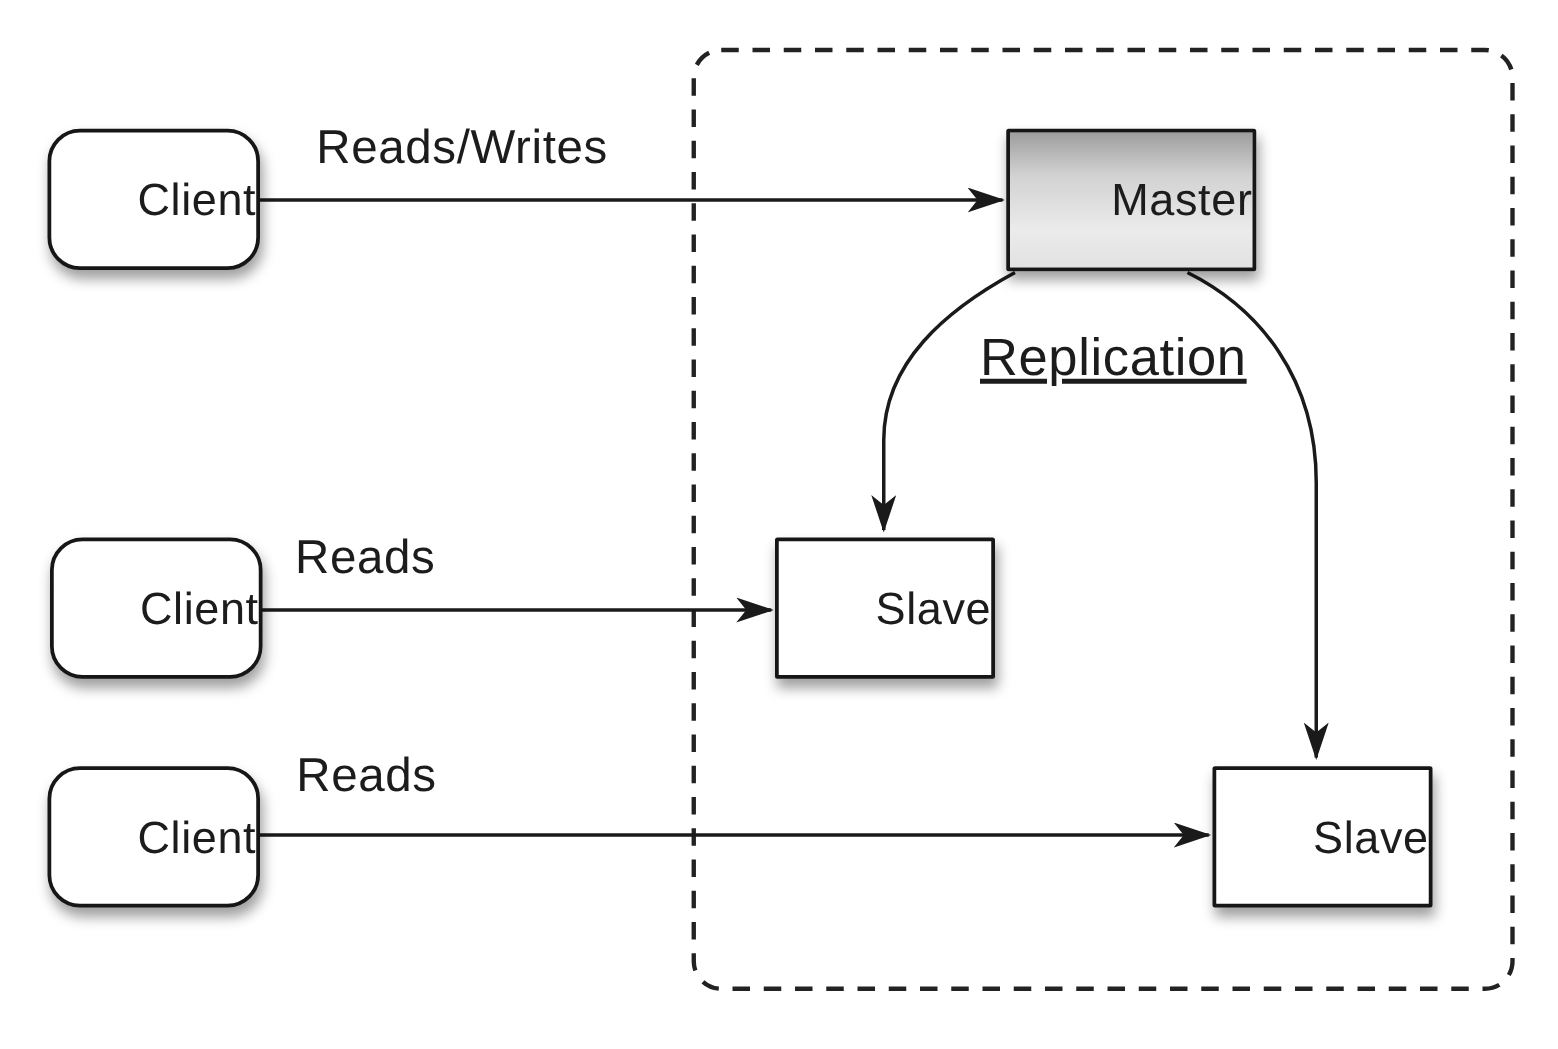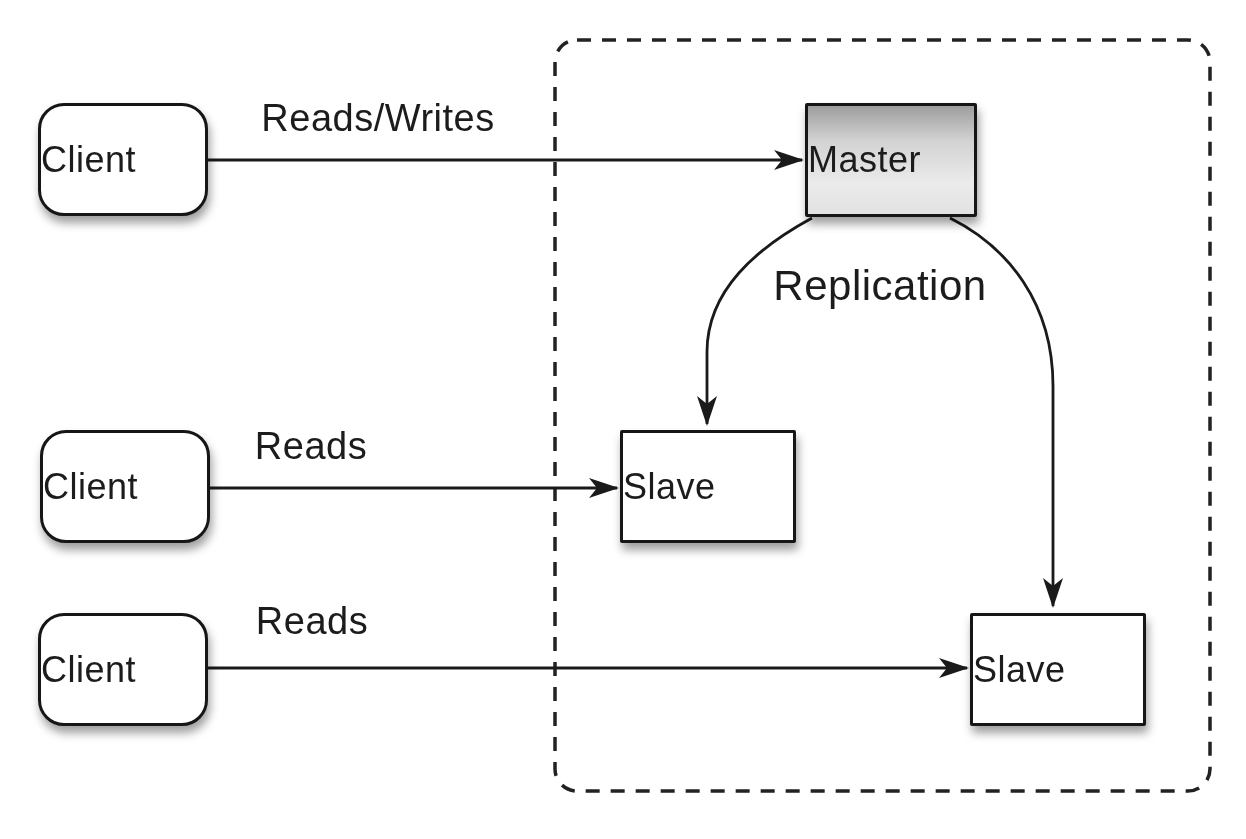--- a/index.html
+++ b/index.html
@@ -18,51 +18,51 @@
   .layer-svg {
     position: absolute;
     left: 0; top: 0;
     width: 1246px;
     height: 839px;
   }
   .node {
     position: absolute;
     display: flex;
     align-items: center;
-    justify-content: flex-start;
+    justify-content: flex-end;
     box-sizing: border-box;
     border: 3px solid #161616;
     background: #ffffff;
     color: #1c1c1c;
     font-size: 36px;
     letter-spacing: 0.5px;
     box-shadow: 2px 7px 10px rgba(0,0,0,0.38);
   }
   .node.client {
     border-radius: 26px;
     width: 170px;
     height: 113px;
   }
   .node.master {
-    width: 172px;
+    width: 200px;
     height: 114px;
     border-radius: 2px;
     background: linear-gradient(180deg, #9e9e9e 0%, #d2d2d2 32%, #ebebeb 72%, #e2e2e2 100%);
   }
   .node.slave {
     width: 176px;
     height: 113px;
     border-radius: 2px;
   }
   .edge-label {
     position: absolute;
     color: #1c1c1c;
     font-size: 38px;
     letter-spacing: 0.5px;
-    text-align: center;
+    text-align: left;
     white-space: nowrap;
   }
   .edge-label.replication {
     font-size: 42px;
   }
 </style>
 </head>
 <body>
 
 <div class="canvas">
@@ -110,15 +110,15 @@
   <div class="node slave" style="left:970px; top:613px;">
     <span>Slave</span>
   </div>
 
   <div class="edge-label" style="left:253px; top:97px; width:250px;">Reads/Writes</div>
 
   <div class="edge-label" style="left:236px; top:425px; width:150px;">Reads</div>
 
   <div class="edge-label" style="left:237px; top:600px; width:150px;">Reads</div>
 
-  <div class="edge-label replication" style="left:768px; top:262px; width:224px;">Replication</div>
+  <div class="edge-label replication" style="left:784px; top:262px; width:224px;text-decoration:underline;">Replication</div>
 
 </div>
 
 </body></html>

